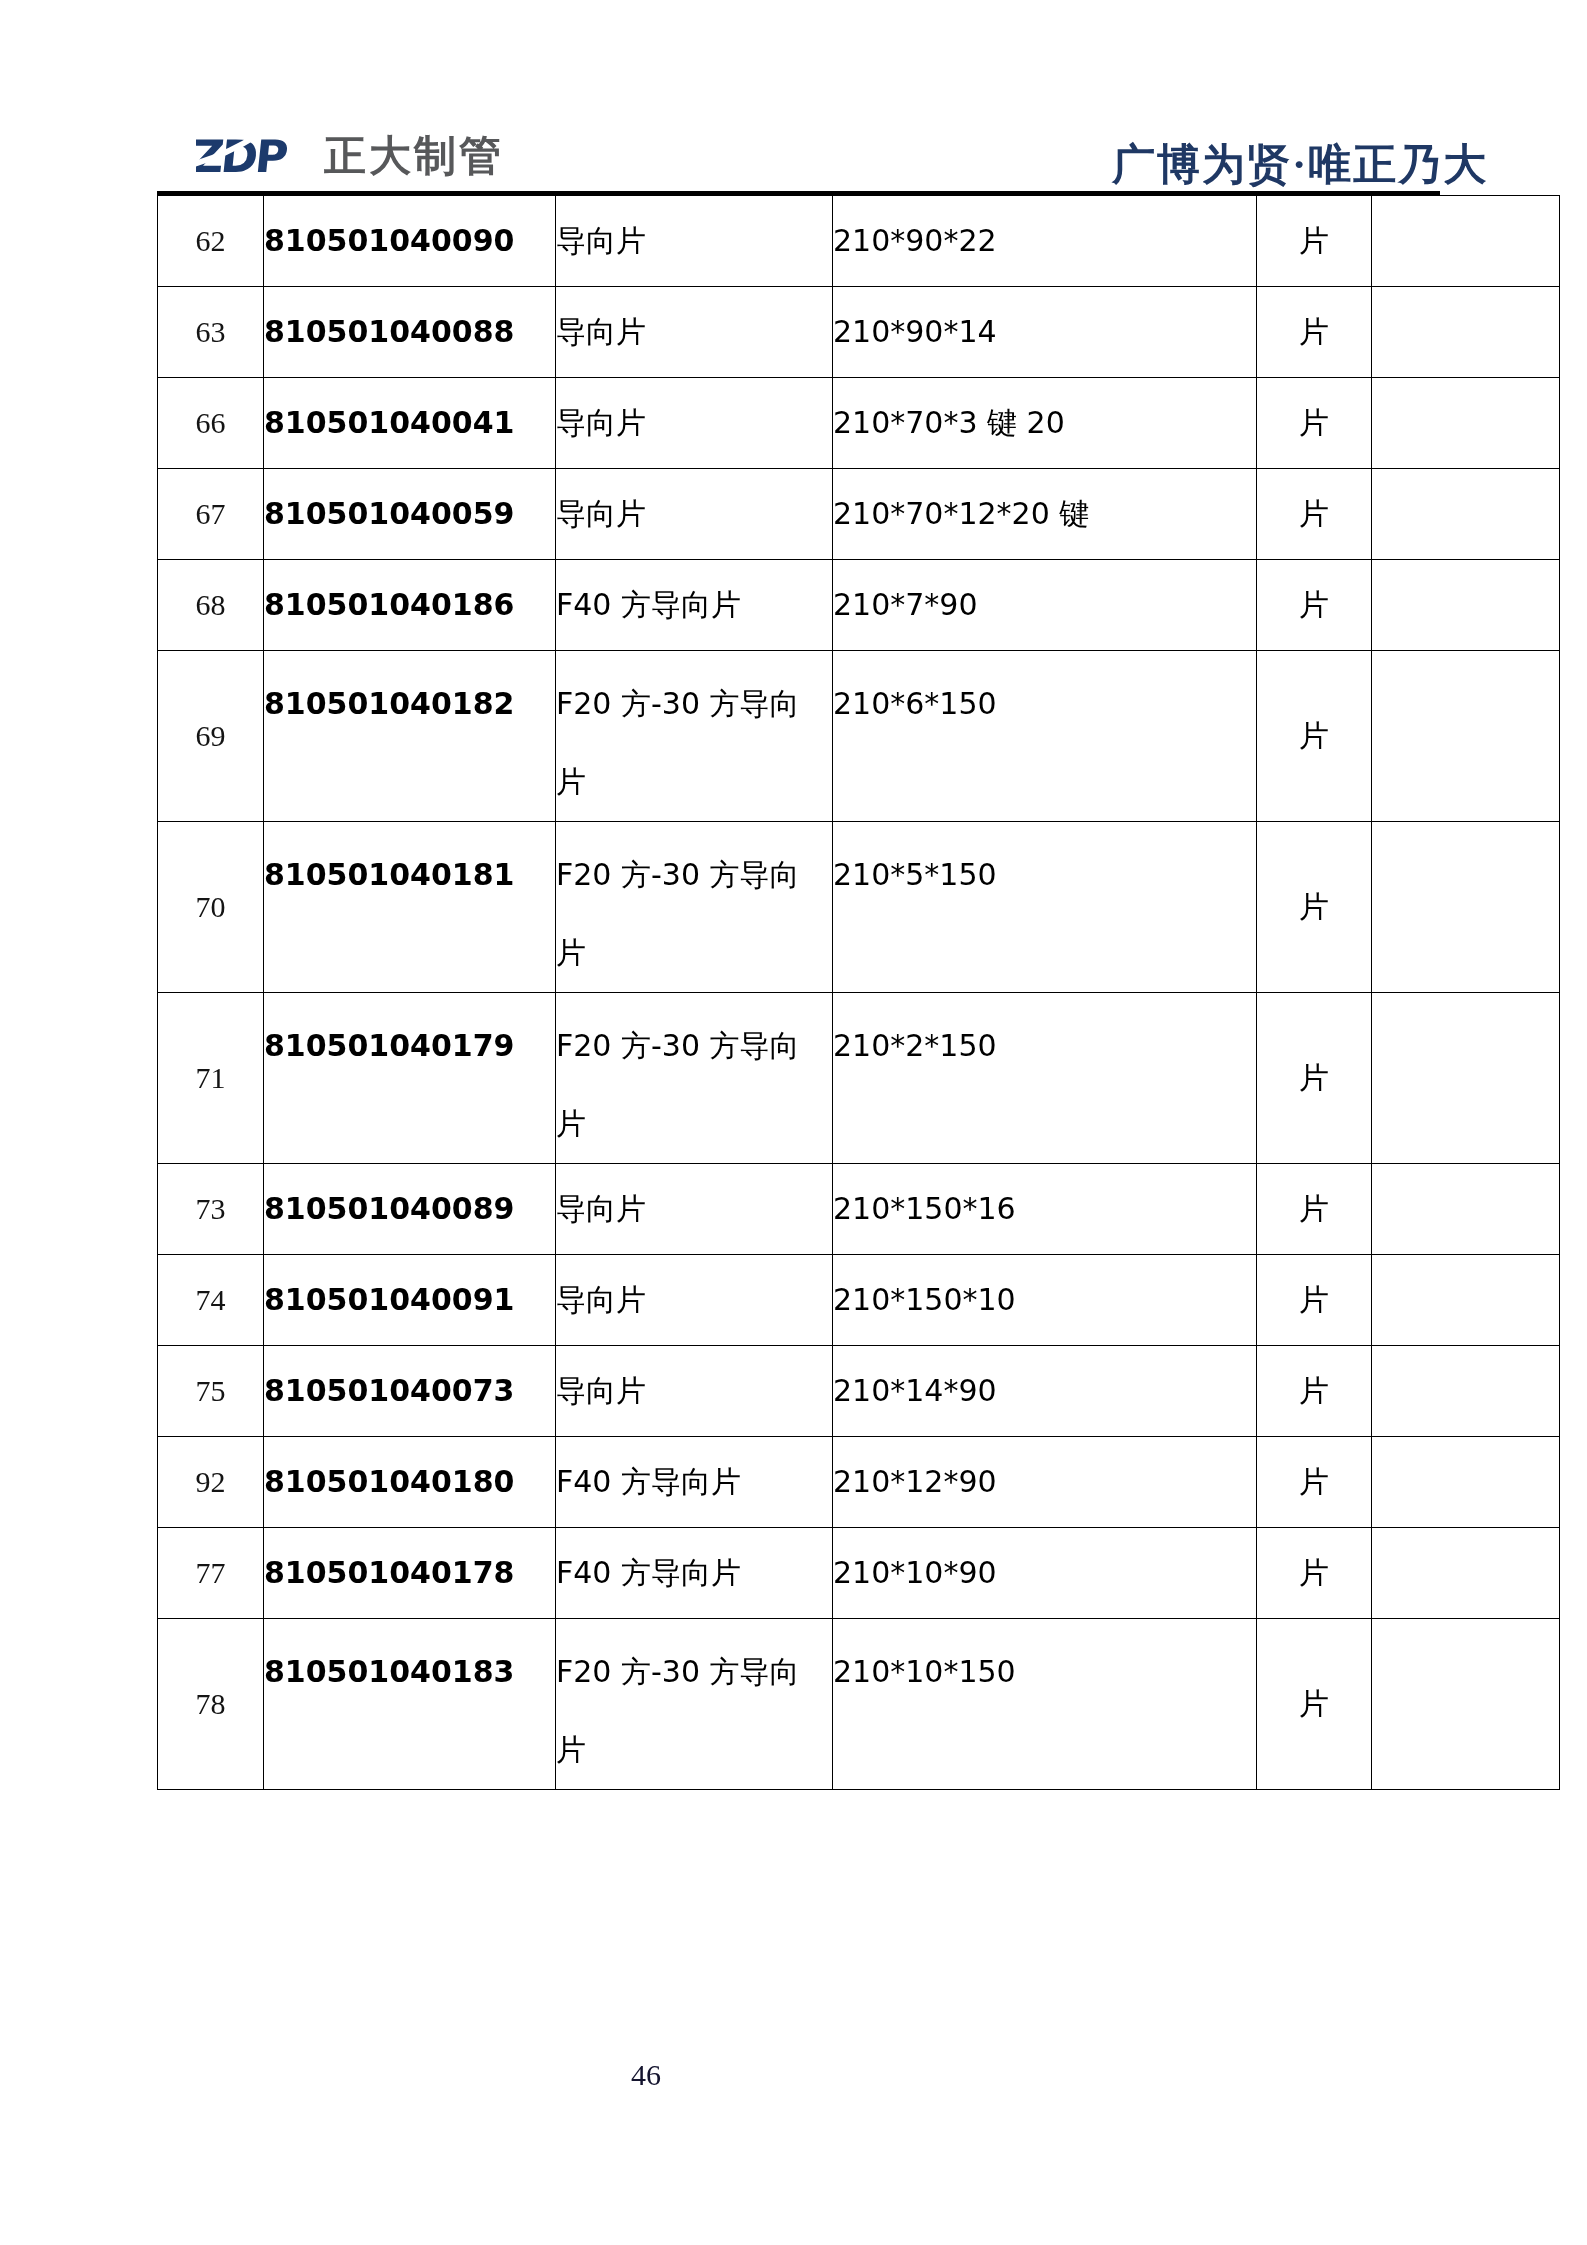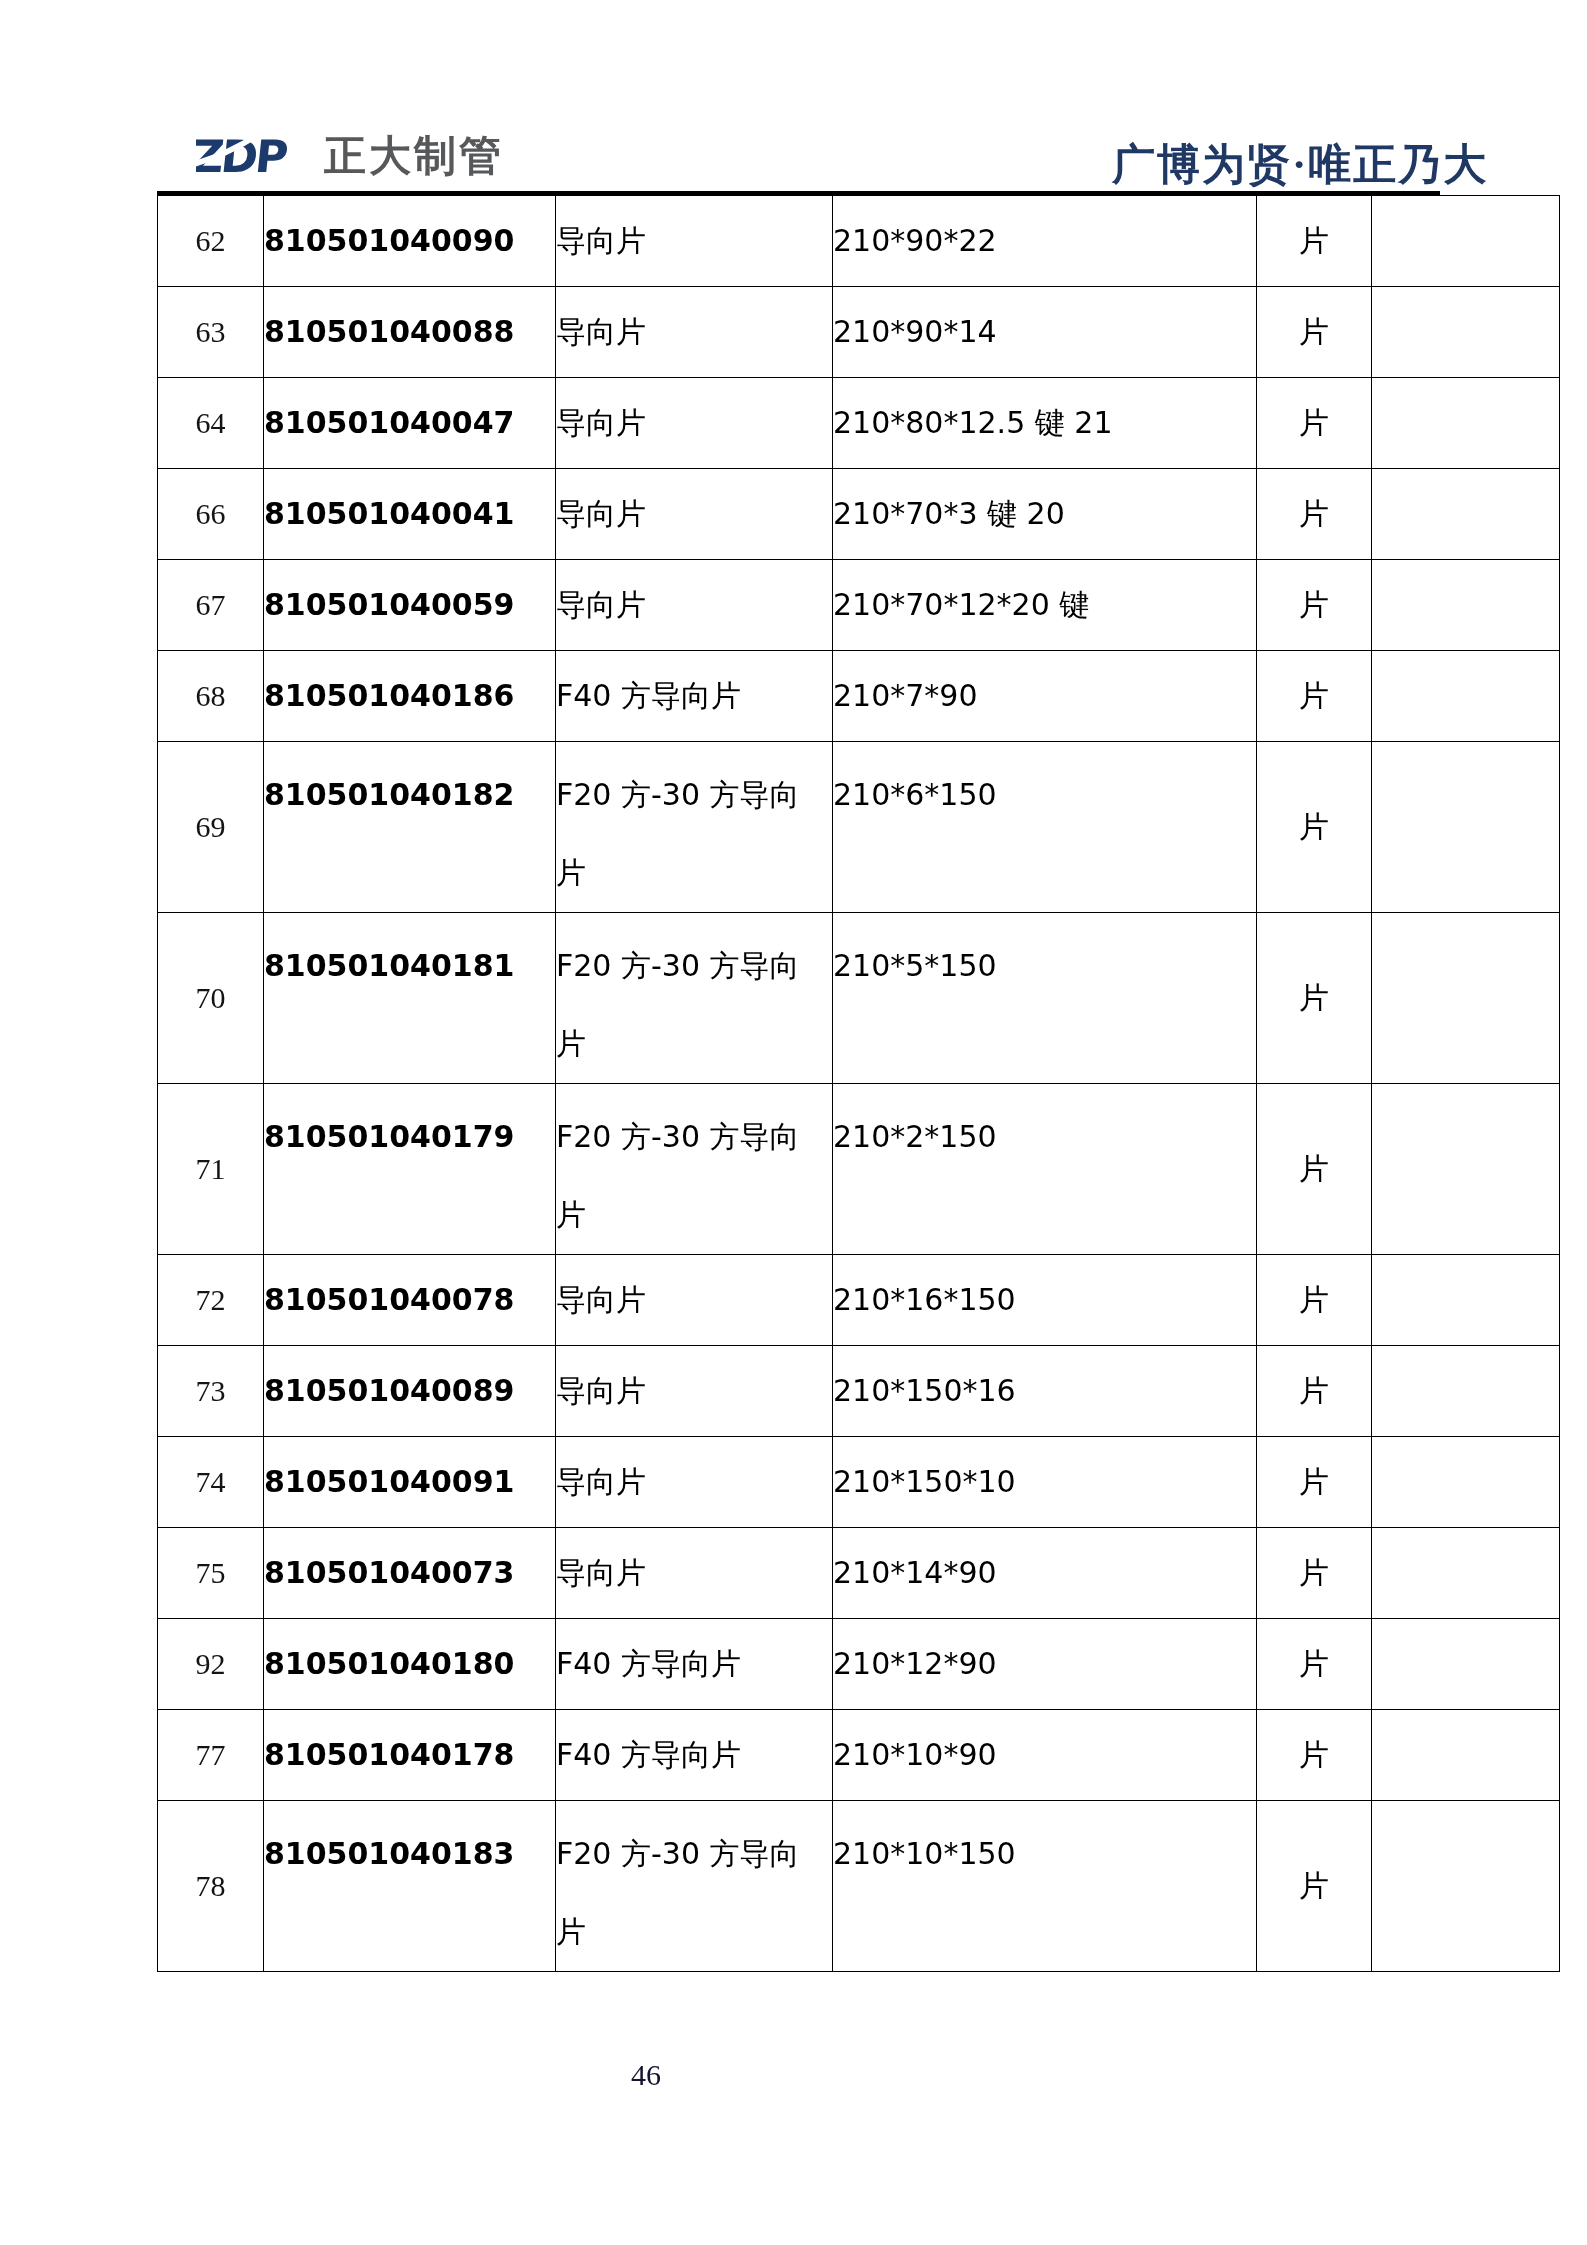--- a/index.html
+++ b/index.html
@@ -127,38 +127,20 @@
             <td class="spec-cell">
               <span class="cell-text">210*90*14</span>
             </td>
             <td class="unit-cell">
               <span class="cell-text">片</span>
             </td>
             <td class="empty-cell"></td>
           </tr>
           <tr class="row">
             <td class="num-cell">
-              <span class="cell-text">64</span>
-            </td>
-            <td class="code-cell">
-              <span class="cell-text">810501040047</span>
-            </td>
-            <td class="name-cell">
-              <div class="nl">导向片</div>
-            </td>
-            <td class="spec-cell">
-              <span class="cell-text">210*80*12.5 键 21</span>
-            </td>
-            <td class="unit-cell">
-              <span class="cell-text">片</span>
-            </td>
-            <td class="empty-cell"></td>
-          </tr>
-          <tr class="row">
-            <td class="num-cell">
               <span class="cell-text">66</span>
             </td>
             <td class="code-cell">
               <span class="cell-text">810501040041</span>
             </td>
             <td class="name-cell">
               <div class="nl">导向片</div>
             </td>
             <td class="spec-cell">
               <span class="cell-text">210*70*3 键 20</span>
@@ -256,38 +238,20 @@
             <td class="spec-cell vt">
               <span class="cell-text">210*2*150</span>
             </td>
             <td class="unit-cell">
               <span class="cell-text">片</span>
             </td>
             <td class="empty-cell"></td>
           </tr>
           <tr class="row">
             <td class="num-cell">
-              <span class="cell-text">72</span>
-            </td>
-            <td class="code-cell">
-              <span class="cell-text">810501040078</span>
-            </td>
-            <td class="name-cell">
-              <div class="nl">导向片</div>
-            </td>
-            <td class="spec-cell">
-              <span class="cell-text">210*16*150</span>
-            </td>
-            <td class="unit-cell">
-              <span class="cell-text">片</span>
-            </td>
-            <td class="empty-cell"></td>
-          </tr>
-          <tr class="row">
-            <td class="num-cell">
               <span class="cell-text">73</span>
             </td>
             <td class="code-cell">
               <span class="cell-text">810501040089</span>
             </td>
             <td class="name-cell">
               <div class="nl">导向片</div>
             </td>
             <td class="spec-cell">
               <span class="cell-text">210*150*16</span>

